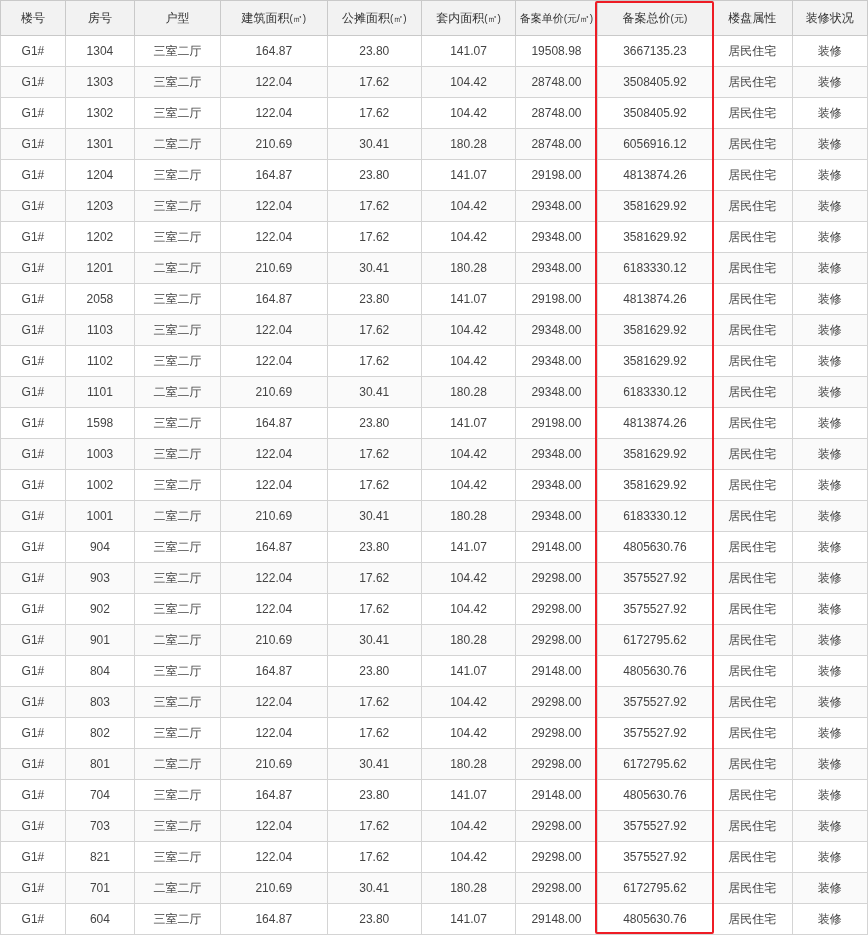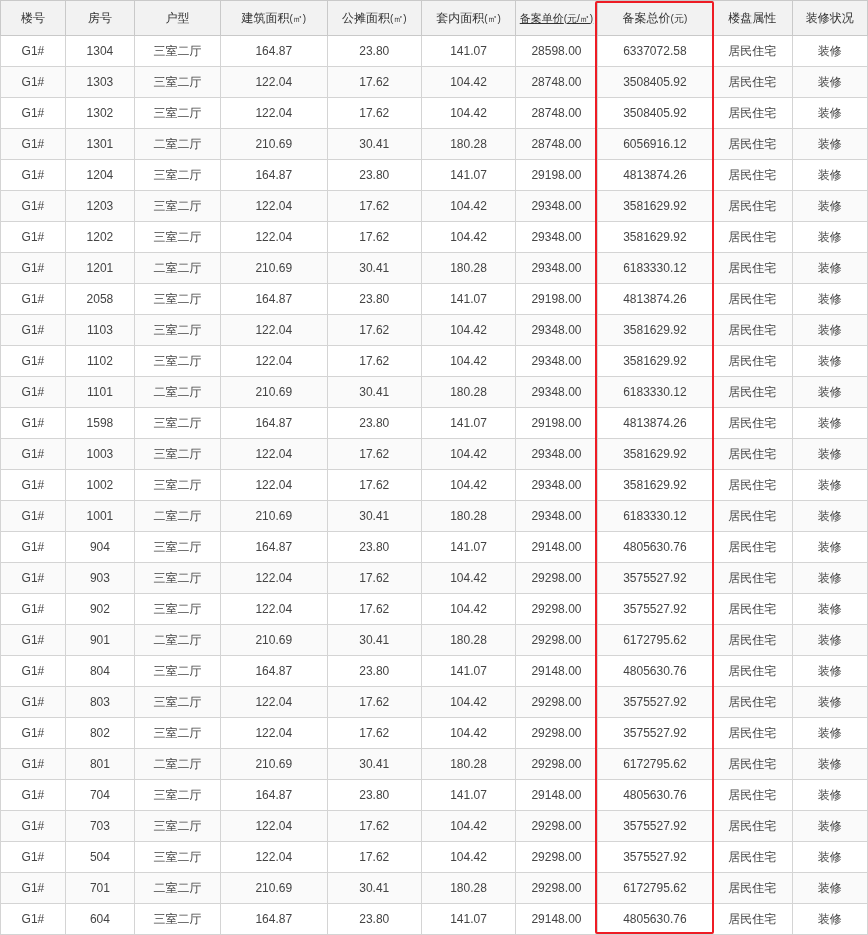--- a/index.html
+++ b/index.html
@@ -42,21 +42,20 @@
     font-size: 12px;
     height: 34px;
     border-color: #c9c9c9;
   }
   table.price-table thead th .unit {
     font-size: 10px;
   }
   table.price-table thead th.two-line {
     line-height: 13px;
     font-size: 11px;
-    text-decoration: underline;
   }
   table.price-table tbody td {
     font-size: 12px;
     color: #444444;
   }
   table.price-table tbody tr:nth-child(even) td {
     background: #fafafa;
   }
   table.price-table tbody tr:nth-child(odd) td {
     background: #ffffff;
@@ -122,22 +121,22 @@
       </tr>
     </thead>
     <tbody id="table-body">
         <tr>
           <td class="num">G1#</td>
           <td class="num">1304</td>
           <td class="num">三室二厅</td>
           <td class="num">164.87</td>
           <td class="num">23.80</td>
           <td class="num">141.07</td>
-          <td class="num">28598.00</td>
-          <td class="num">6337072.58</td>
+          <td class="num">19508.98</td>
+          <td class="num">3667135.23</td>
           <td class="num">居民住宅</td>
           <td class="num">装修</td>
         </tr>
         <tr>
           <td class="num">G1#</td>
           <td class="num">1303</td>
           <td class="num">三室二厅</td>
           <td class="num">122.04</td>
           <td class="num">17.62</td>
           <td class="num">104.42</td>
@@ -429,21 +428,21 @@
           <td class="num">122.04</td>
           <td class="num">17.62</td>
           <td class="num">104.42</td>
           <td class="num">29298.00</td>
           <td class="num">3575527.92</td>
           <td class="num">居民住宅</td>
           <td class="num">装修</td>
         </tr>
         <tr>
           <td class="num">G1#</td>
-          <td class="num">504</td>
+          <td class="num">821</td>
           <td class="num">三室二厅</td>
           <td class="num">122.04</td>
           <td class="num">17.62</td>
           <td class="num">104.42</td>
           <td class="num">29298.00</td>
           <td class="num">3575527.92</td>
           <td class="num">居民住宅</td>
           <td class="num">装修</td>
         </tr>
         <tr>

